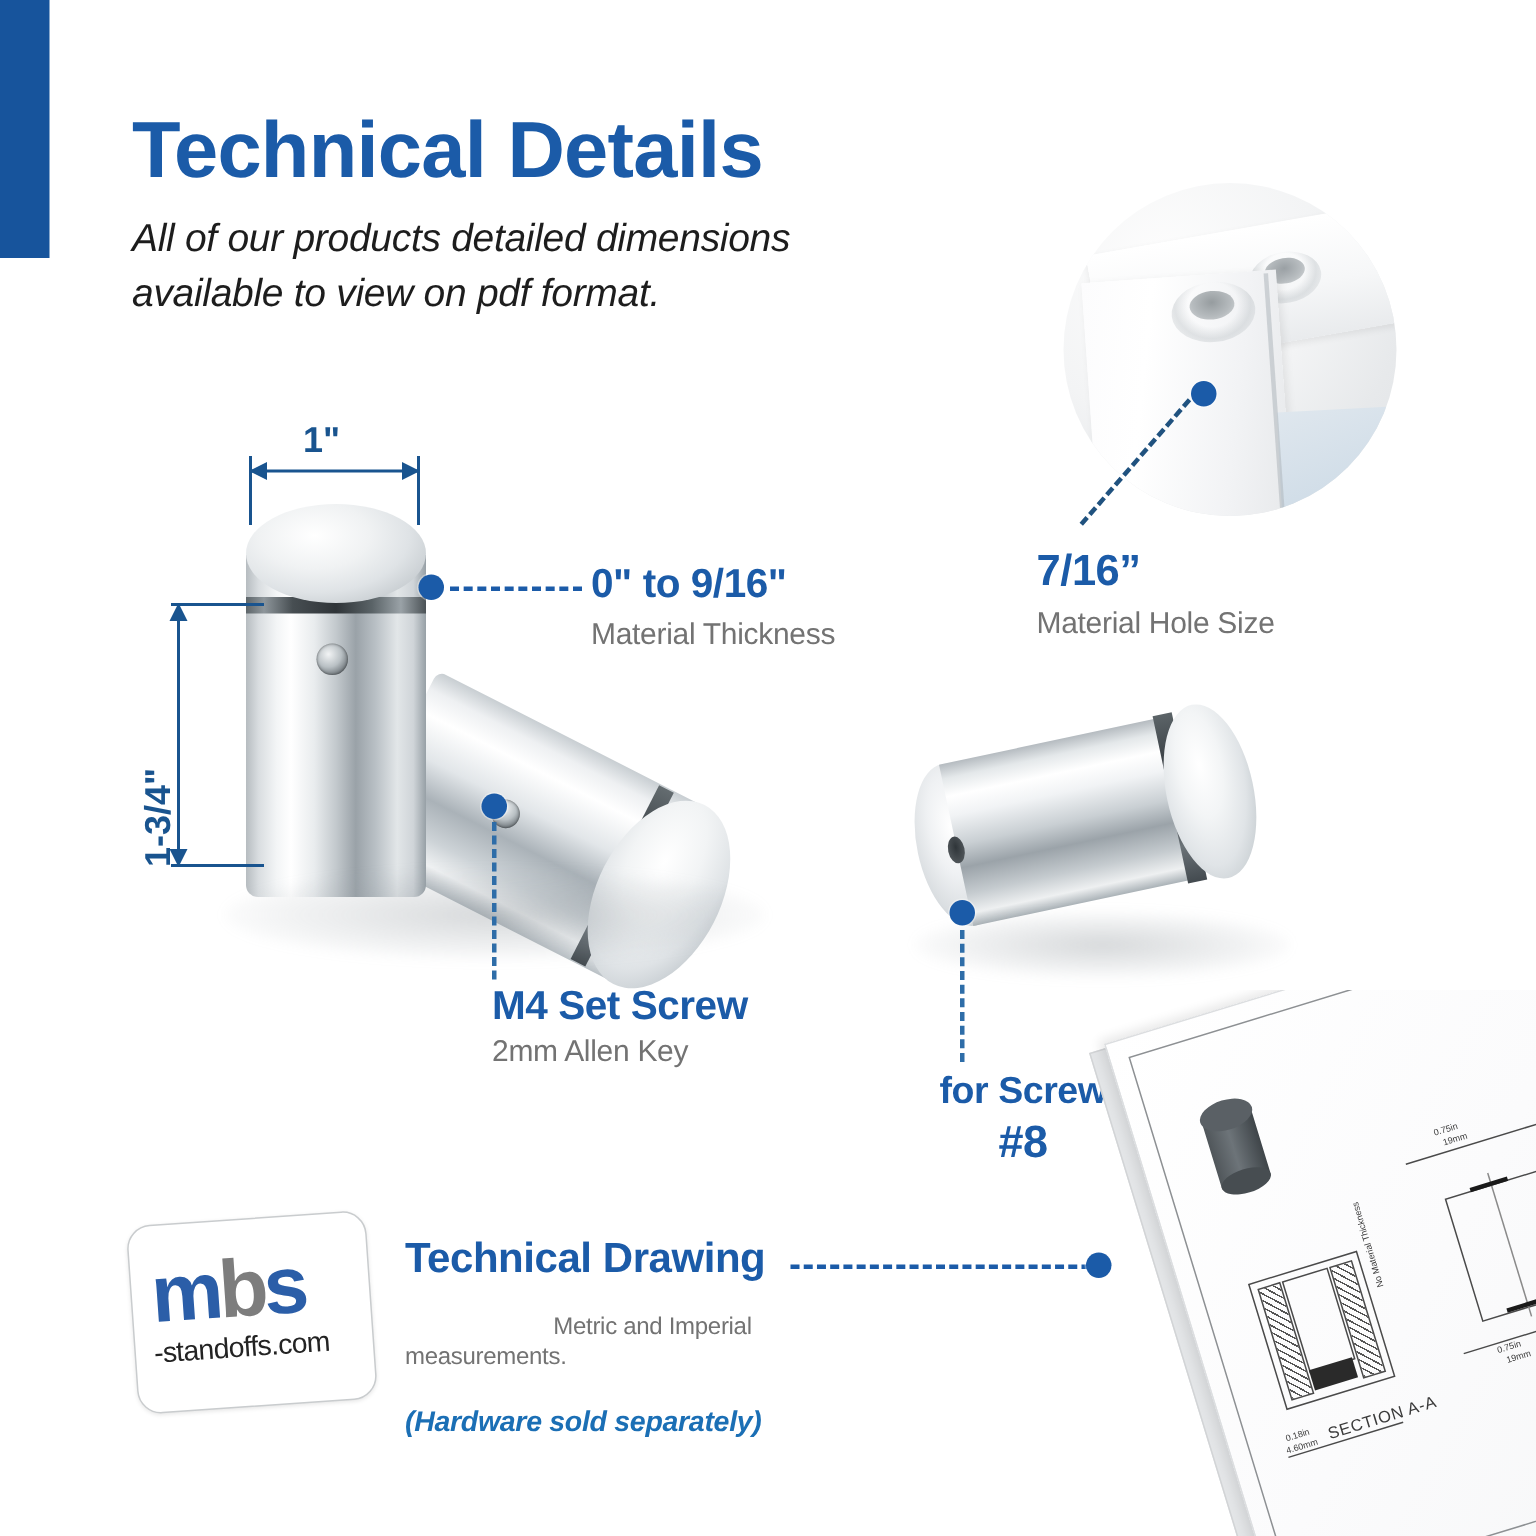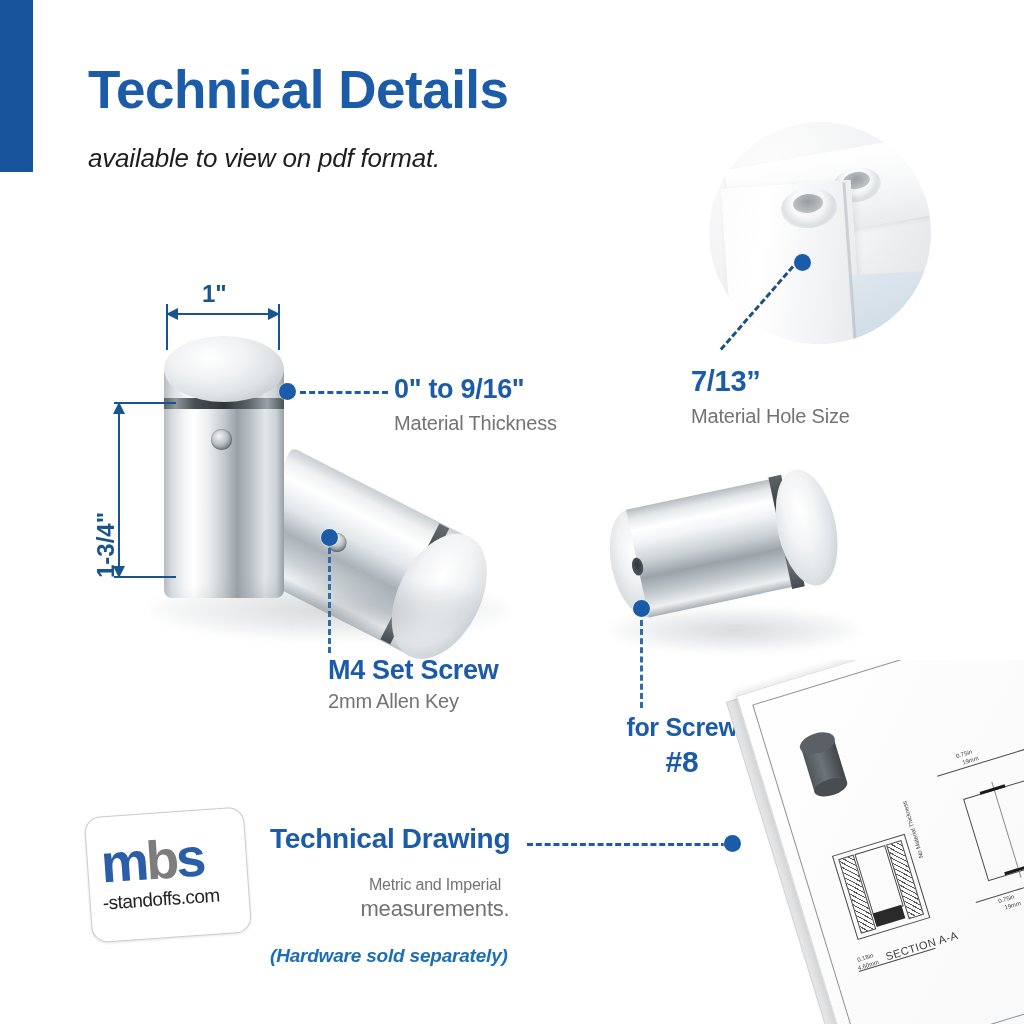--- a/index.html
+++ b/index.html
@@ -8,21 +8,21 @@
     background:#ffffff;
     font-family:"Liberation Sans", sans-serif;
     -webkit-font-smoothing:antialiased;
   }
   .abs { position:absolute; }
 
   
   #accent-bar { left:0; top:0; width:33px; height:172px; background:#17549C; }
 
   #page-title {
-    left:88px; top:62px; width:620px;
+    left:88px; top:73px; width:620px;
     font-size:53px; font-weight:bold; letter-spacing:-0.5px;
     color:#1B5BA8; line-height:1.05;
   }
   #subtitle {
     left:88px; top:140px; width:600px;
     font-size:26px; font-style:italic; color:#1d1d1d;
     line-height:1.42; letter-spacing:-0.2px;
   }
 
   
@@ -124,20 +124,21 @@
   }
 </style>
 </head>
 <body>
 
 <div class="abs" id="accent-bar"></div>
 
 <div class="abs" id="page-title">Technical Details</div>
 
 <div class="abs" id="subtitle">
+  <div>All of our products detailed dimensions</div>
   <div>available to view on pdf format.</div>
 </div>
 
 <div class="abs" style="left:262px; top:440px; width:230px; height:132px; transform:rotate(27deg); transform-origin:0 50%;">
   <div class="abs cyl-body" style="left:0; top:0; width:196px; height:132px; border-radius:6px 2px 2px 6px;
               background:linear-gradient(180deg,#c8ced2 0%, #eef0f2 10%, #ffffff 22%, #e2e6e9 42%, #aab2b8 60%, #cdd3d7 78%, #f0f2f3 90%, #b9c0c5 100%);"></div>
   <div class="abs cyl-ring" style="left:166px; top:1px; width:11px; height:130px;
               background:linear-gradient(180deg,#646c70 0%,#3a4045 30%,#2c3135 55%,#6e767b 80%,#444b50 100%);"></div>
   <div class="abs cyl-top" style="left:158px; top:-1px; width:82px; height:134px; border-radius:50%;
               background:radial-gradient(ellipse at 42% 34%, #ffffff 0%, #f2f4f5 34%, #dfe3e6 62%, #bdc4c9 88%, #a9b1b6 100%);"></div>
@@ -201,21 +202,21 @@
               background:radial-gradient(ellipse at 50% 38%, rgba(255,255,255,0) 42%, rgba(186,192,196,.42) 64%, rgba(255,255,255,.05) 100%); transform:rotate(-6deg);"></div>
 
   <div class="abs" style="left:145px; top:150px; width:110px; height:110px; background:linear-gradient(160deg,#dfe7ee 0%,#cfdce7 50%,#c3d3e1 100%); transform:rotate(-3deg);"></div>
 
   <div class="abs" style="left:140px; top:60px; width:3px; height:190px; background:rgba(175,182,188,.55); transform:rotate(-4deg);"></div>
 </div>
 
 <div class="abs dot" style="left:794px; top:254px;"></div>
 <div class="abs dash-diag" style="left:793px; top:265px; width:110px; transform:rotate(131deg);"></div>
 <div class="abs" style="left:691px; top:366px; width:270px;">
-  <div class="call-title" style="font-size:29px;">7/13”</div>
+  <div class="call-title" style="font-size:29px;">7/16”</div>
   <div class="call-sub" style="margin-top:6px;">Material Hole Size</div>
 </div>
 
 <div class="abs" style="left:612px; top:510px; width:222px; height:118px; transform:rotate(-12deg); transform-origin:0 50%;">
   <div class="abs cyl-top" style="left:0; top:4px; width:56px; height:110px;
               background:radial-gradient(ellipse at 45% 38%, #ffffff 0%, #eff1f3 34%, #dadee1 64%, #b8bfc4 90%, #a6aeb3 100%);"></div>
   <div class="abs cyl-body" style="left:26px; top:4px; width:156px; height:110px;
               background:linear-gradient(180deg,#b5bbc0 0%, #e4e8ea 9%, #ffffff 20%, #f1f3f5 32%, #c9cfd3 50%, #9ba3a9 64%, #c5cbcf 80%, #eef0f1 92%, #aab2b7 100%);"></div>
   <div class="abs cyl-ring" style="left:172px; top:2px; width:13px; height:114px;
               background:linear-gradient(180deg,#5c6468 0%,#393f44 28%,#2b3034 52%,#6b7378 78%,#434a4f 100%);"></div>
@@ -237,21 +238,21 @@
   <div class="abs" style="left:0; top:0; width:158px; height:124px; background:#ffffff; border:1px solid #c9ccce; border-radius:16px; box-shadow:0 1px 3px rgba(0,0,0,.10);"></div>
   <div class="abs" style="left:14px; top:18px; width:130px; height:58px; font-weight:bold; font-size:54px; line-height:58px; letter-spacing:-3px;">
     <span style="color:#2B5EA8;">m</span><span style="color:#7D7D7D;">b</span><span style="color:#2B5EA8;">s</span>
   </div>
   <div class="abs" style="left:13px; top:76px; font-size:19px; color:#232323; letter-spacing:-0.5px;">-standoffs.com</div>
 </div>
 
 <div class="abs" style="left:270px; top:824px; width:330px;">
   <div class="call-title" style="font-size:28px;">Technical Drawing</div>
   <div class="call-sub" style="font-size:16px; margin-top:20px;text-align:center;">Metric and Imperial</div>
-  <div class="call-sub" style="font-size:22px;text-align:center;">measurements.</div>
+  <div class="call-sub" style="font-size:16px;">measurements.</div>
   <div class="call-note" style="margin-top:22px;font-weight:bold;">(Hardware sold separately)</div>
 </div>
 <div class="abs dash-h" style="left:527px; top:843px; width:200px;"></div>
 <div class="abs dot" style="left:724px; top:835px;"></div>
 
 <div class="abs" id="tech-sheet-wrap" style="left:700px; top:660px; width:324px; height:364px;">
 
   <div class="abs" style="left:26px; top:42px; width:430px; height:400px; background:#e3e5e7; border:1px solid #d2d4d6;
               transform:rotate(-17deg); transform-origin:top left;"></div>
 

